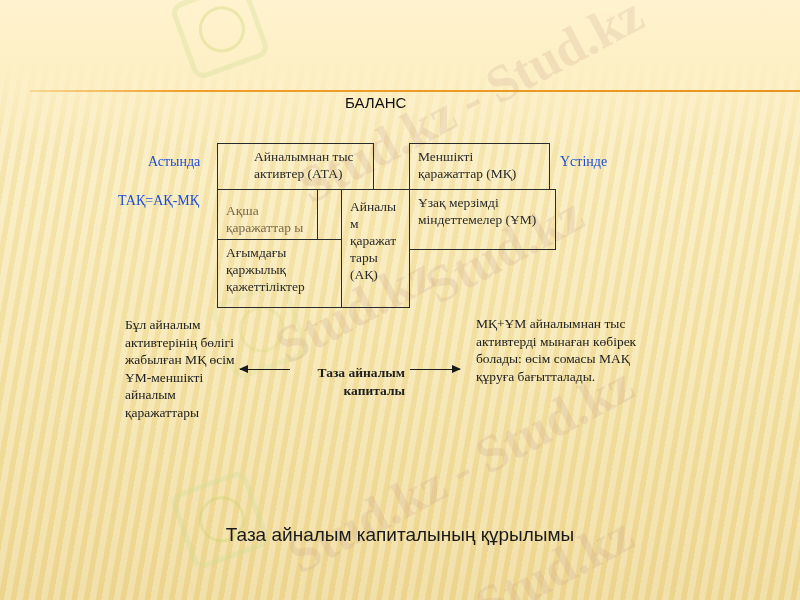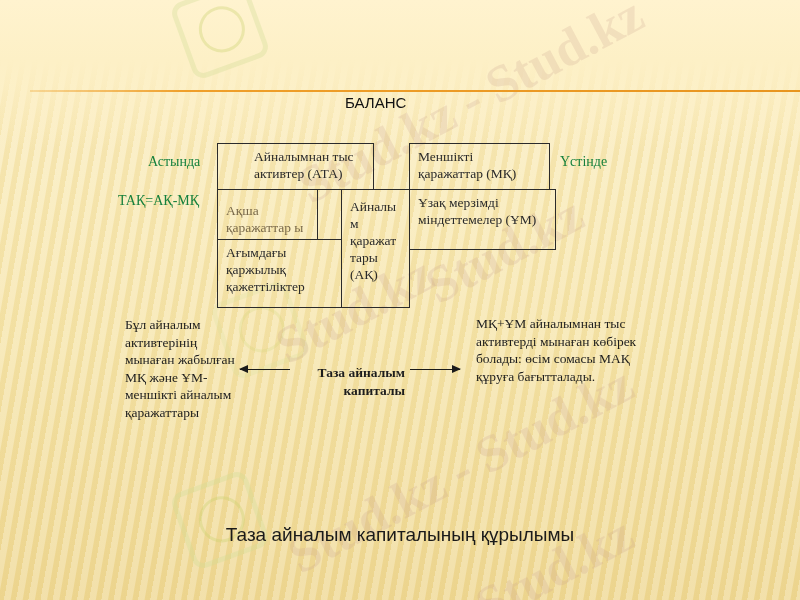--- a/index.html
+++ b/index.html
@@ -30,21 +30,21 @@
   }
   .logo::after {
     content: ""; position: absolute; left: 14px; top: 12px; width: 40px; height: 40px;
     border: 3px solid rgba(200,210,110,0.35); border-radius: 50%;
   }
   .title {
     position: absolute; left: 345px; top: 94px;
     font-family: "Liberation Sans", sans-serif; font-size: 15px; color: #111; text-align: right;
   }
   .side-label {
-    position: absolute; font-size: 14px; color: #15803d;
+    position: absolute; font-size: 14px; color: #1d4ed8;
   }
   .tbl {
     position: absolute; left: 217px; top: 143px; width: 333px; height: 165px;
   }
   .cell {
     position: absolute; border: 1px solid #2b2b2b; box-sizing: border-box;
     font-size: 13.5px; line-height: 17px; color: #2a2a2a; padding: 4px 8px;
   }
   .cell.muted { color: #7a6a4a; }
   .note {
@@ -90,21 +90,21 @@
 
 <div class="tbl">
   <div class="cell" style="left:0; top:0; width:157px; height:47px;padding-left:36px;">Айналымнан тыс активтер (АТА)</div>
   <div class="cell" style="left:192px; top:0; width:141px; height:47px;">Меншікті қаражаттар (МҚ)</div>
   <div class="cell muted" style="left:0; top:46px; width:101px; height:51px; padding-top:12px; overflow:hidden;">Ақша қаражаттар ы</div>
   <div class="cell" style="left:0; top:96px; width:125px; height:69px; ">Ағымдағы қаржылық қажеттіліктер</div>
   <div class="cell" style="left:124px; top:46px; width:69px; height:119px; padding-top:8px;">Айналы м қаражат тары (АҚ)</div>
   <div class="cell" style="left:192px; top:46px; width:147px; height:61px; padding-top:4px;">Ұзақ мерзімді міндеттемелер (ҰМ)</div>
 </div>
 
-<div class="note" style="left:125px; top:316px; width:118px;">Бұл айналым активтерінің мынаған жабылған МҚ және ҰМ-меншікті айналым қаражаттары</div>
+<div class="note" style="left:125px; top:316px; width:118px;">Бұл айналым активтерінің бөлігі жабылған МҚ өсім ҰМ-меншікті айналым қаражаттары</div>
 
 <div class="arrow left" style="left:240px; top:369px; width:50px;"></div>
 
 <div class="note" style="left:300px; top:364px; width:105px; text-align:right;font-weight:bold;">Таза айналым капиталы</div>
 
 <div class="arrow right" style="left:410px; top:369px; width:50px;"></div>
 
 <div class="note" style="left:476px; top:315px; width:170px;">МҚ+ҰМ айналымнан тыс активтерді мынаған көбірек болады: өсім сомасы МАҚ құруға бағытталады.</div>
 
 <div class="caption">Таза айналым капиталының құрылымы</div>

